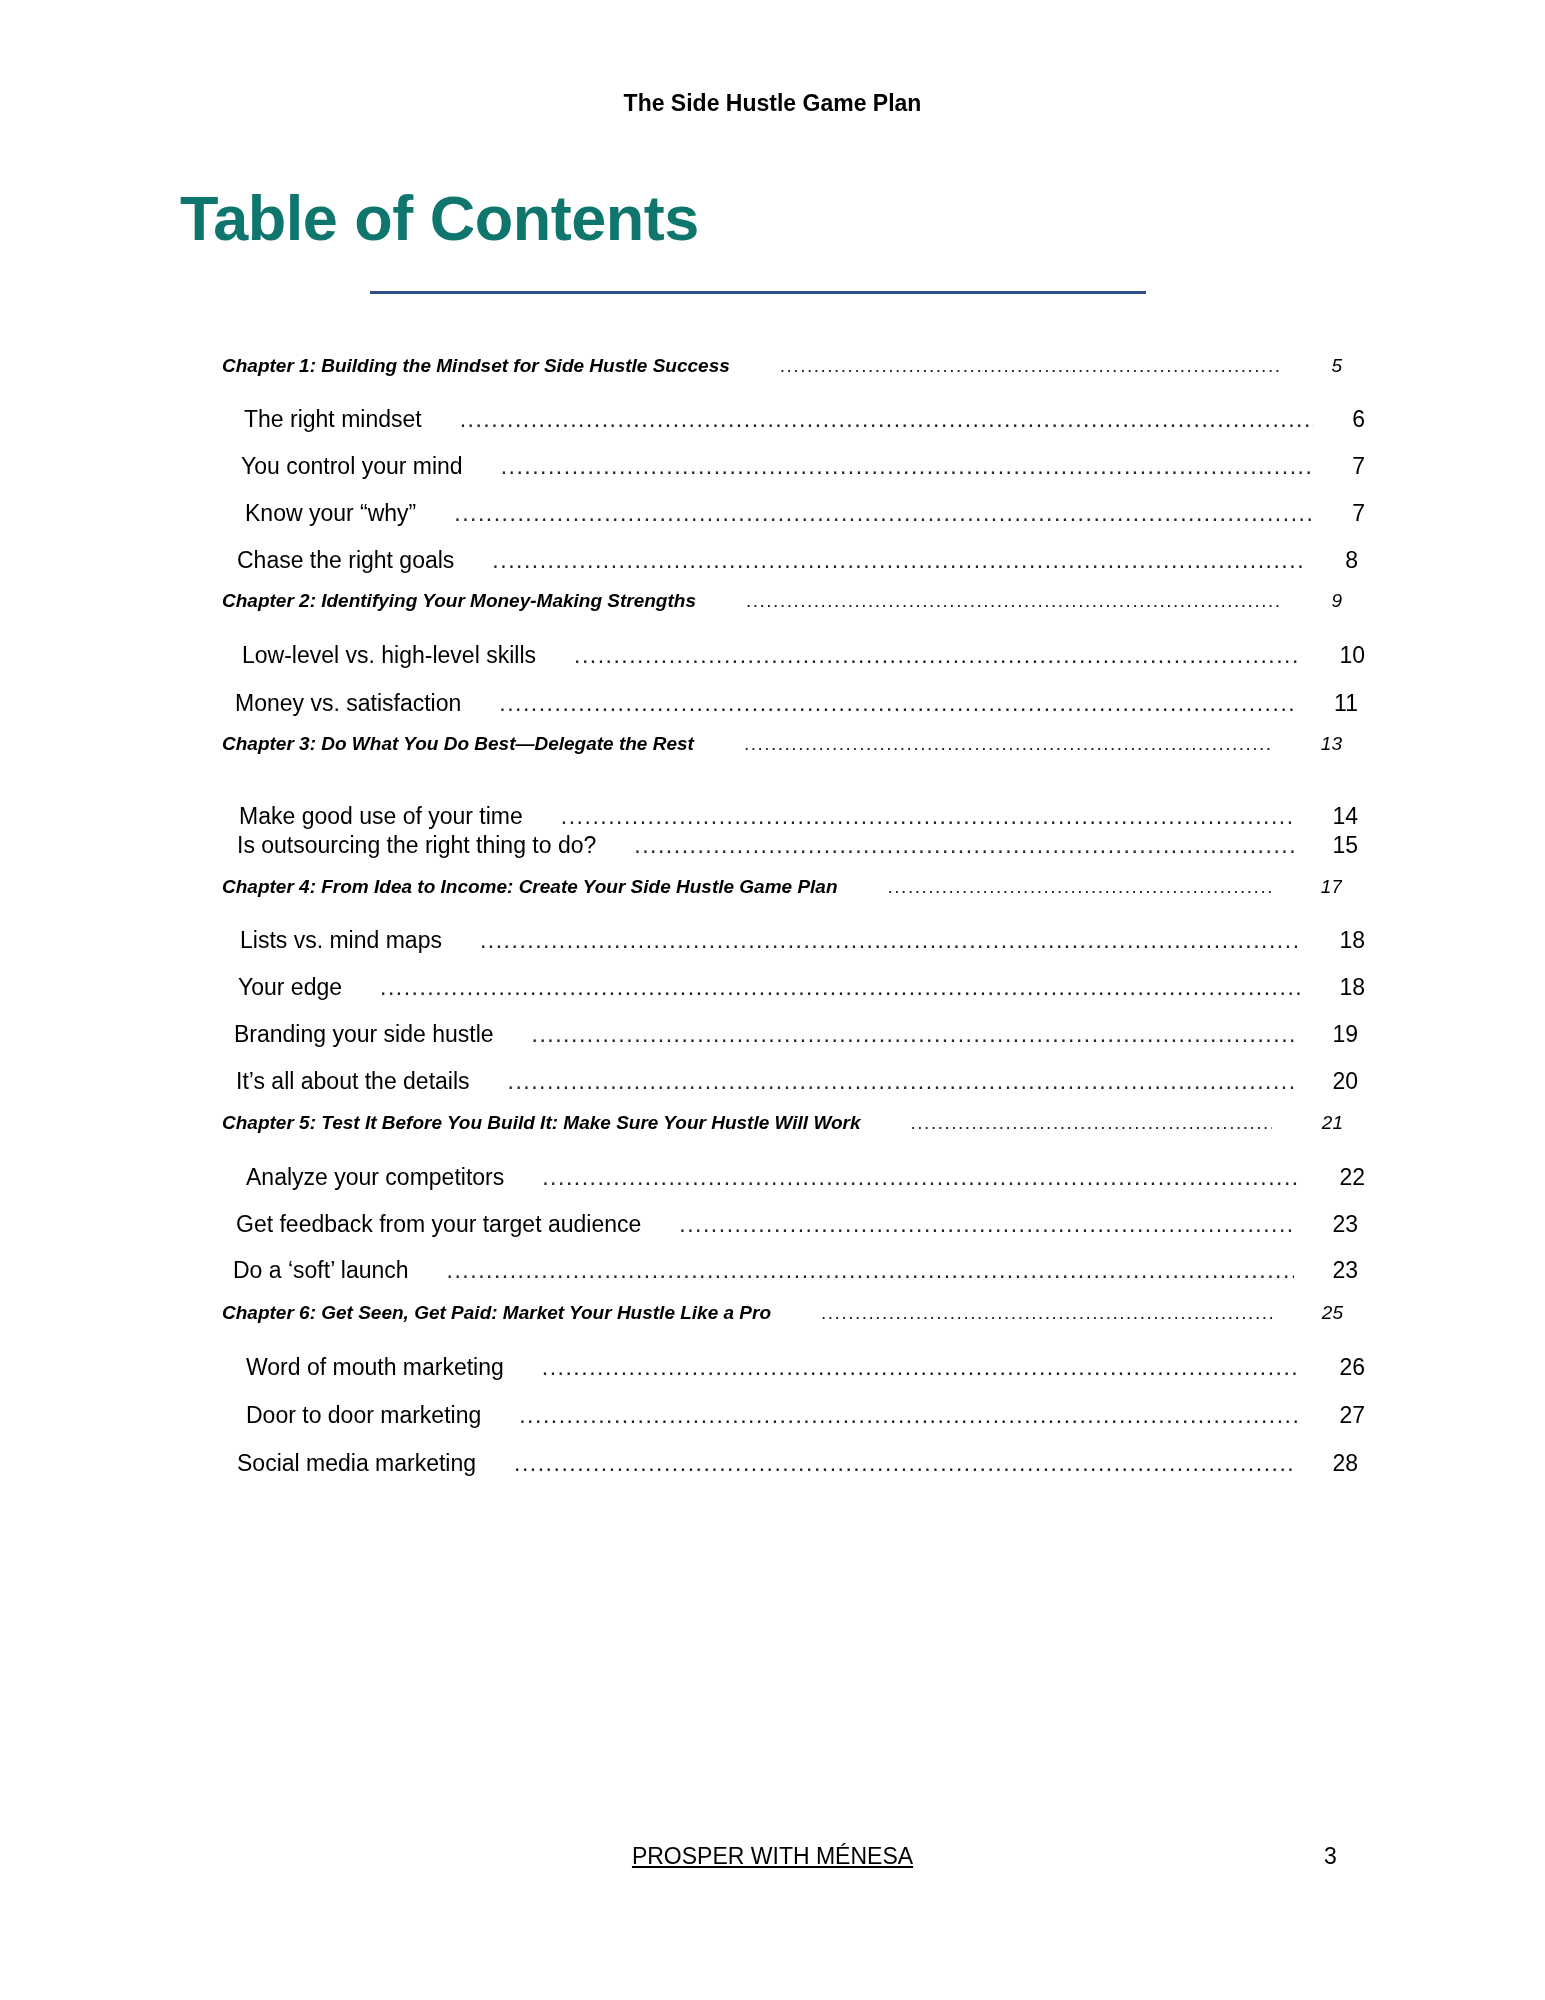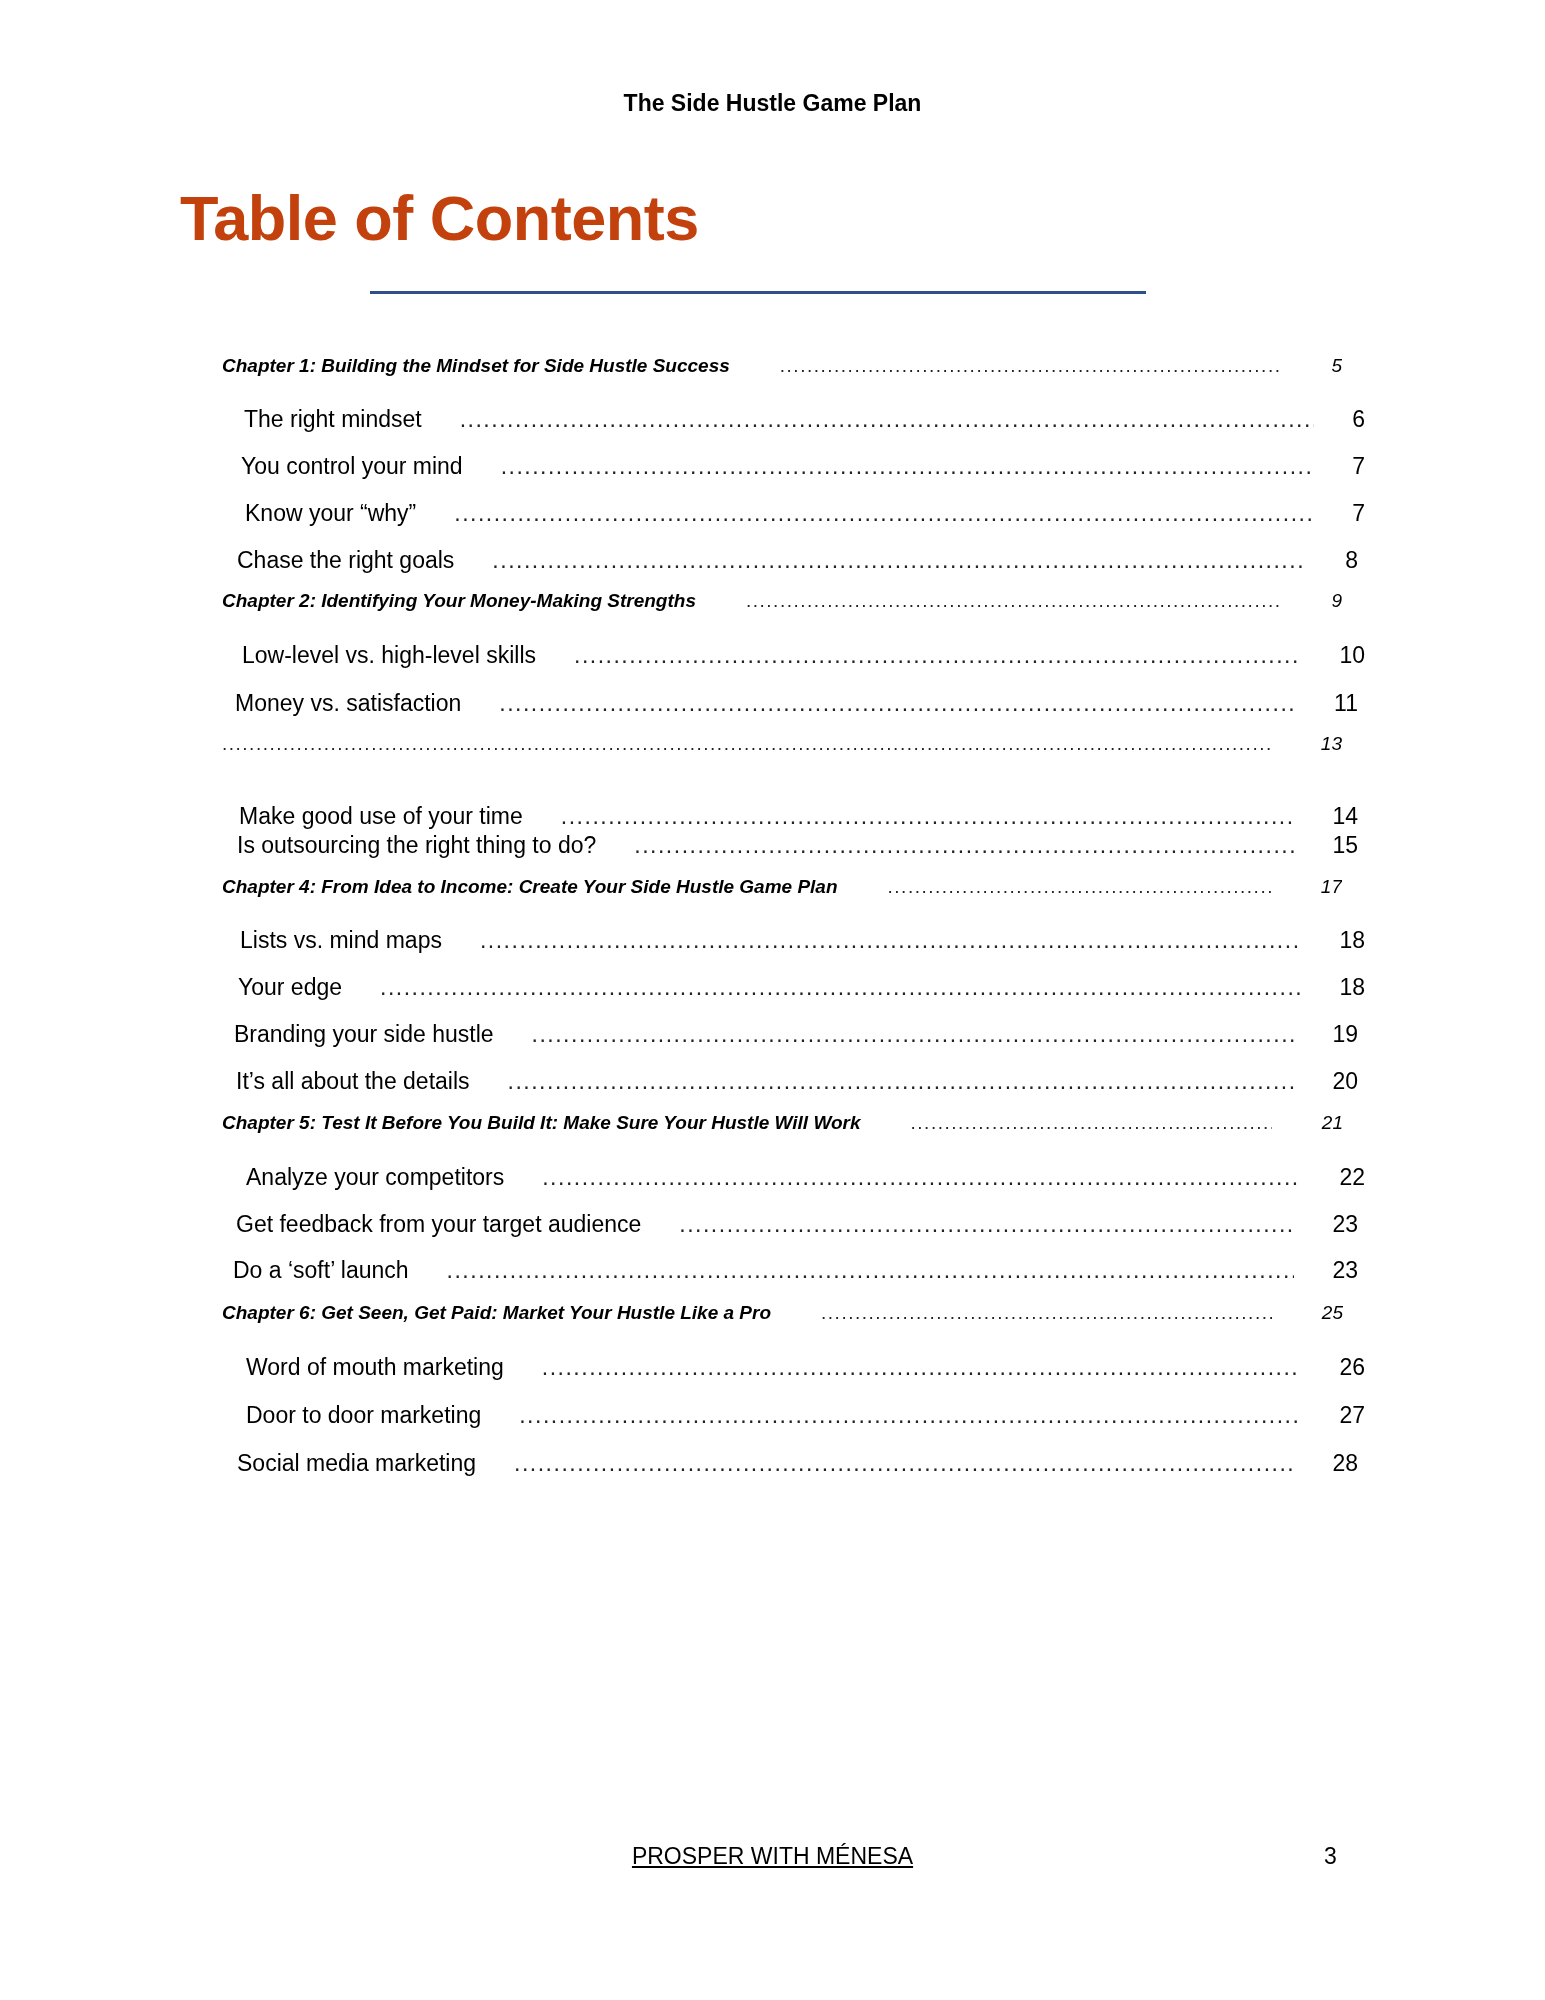--- a/index.html
+++ b/index.html
@@ -1,21 +1,21 @@
 <!DOCTYPE html>
 <html><head>
 <meta charset="utf-8">
 <style>
   html, body { margin: 0; padding: 0; background: #ffffff; }
   body { width: 1545px; height: 2000px; position: relative; overflow: hidden;
          font-family: "Liberation Sans", "DejaVu Sans", sans-serif; color: #000; }
   .running-header { position: absolute; top: 90px; left: 0; width: 1545px; text-align: center;
                     font-weight: bold; font-size: 23px; }
   .toc-title { position: absolute; left: 180px; top: 182px; margin: 0;
-               font-size: 63px; font-weight: bold; color: #c2410c; letter-spacing: -0.5px; }
+               font-size: 63px; font-weight: bold; color: #0f766e; letter-spacing: -0.5px; }
   .title-rule { position: absolute; left: 370px; top: 291px; width: 776px; height: 3px;
                 background: #2f4f8a; }
   .toc { position: absolute; left: 222px; top: 355px; width: 1130px; }
   .toc-row { position: absolute; display: flex; align-items: baseline; white-space: nowrap; overflow: hidden; }
   .toc-row .label { flex: 0 0 auto; padding-right: 6px; }
   .toc-row .leader { flex: 1 1 auto; overflow: hidden; letter-spacing: 1.5px; color: #222; }
   .toc-row .leader::before {
     content: "....................................................................................................................................................................................................................................................";
   }
   .toc-row .page { flex: 0 0 auto; padding-left: 6px; }
@@ -72,20 +72,21 @@
     <span class="label">Low-level vs. high-level skills</span>
       <span class="leader"></span>
       <span class="page">10</span>
   </div>
   <div class="toc-row section" style="left:13px;top:335px;width:1123px;">
     <span class="label">Money vs. satisfaction</span>
       <span class="leader"></span>
       <span class="page">11</span>
   </div>
   <div class="toc-row chapter" style="left:0;top:378px;width:1120px;">
+    <span class="label">Chapter 3: Do What You Do Best—Delegate the Rest</span>
       <span class="leader"></span>
       <span class="page">13</span>
   </div>
   <div class="toc-row section" style="left:17px;top:448px;width:1119px;">
     <span class="label">Make good use of your time</span>
       <span class="leader"></span>
       <span class="page">14</span>
   </div>
   <div class="toc-row section" style="left:15px;top:477px;width:1121px;">
     <span class="label">Is outsourcing the right thing to do?</span>

